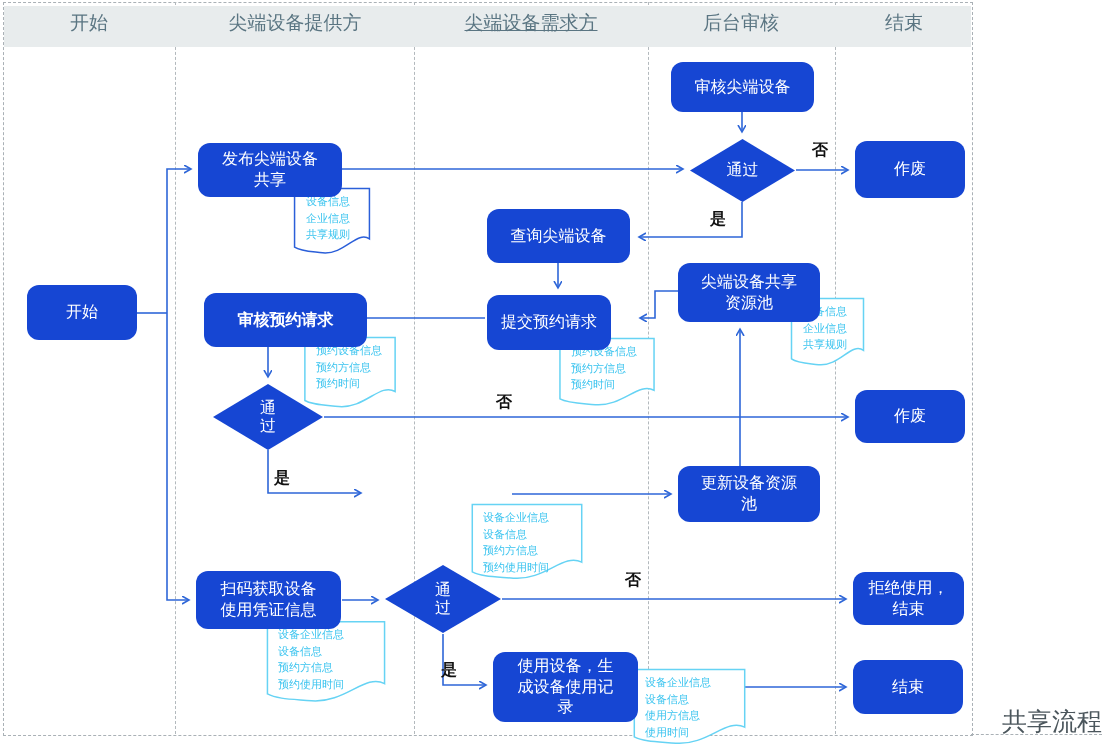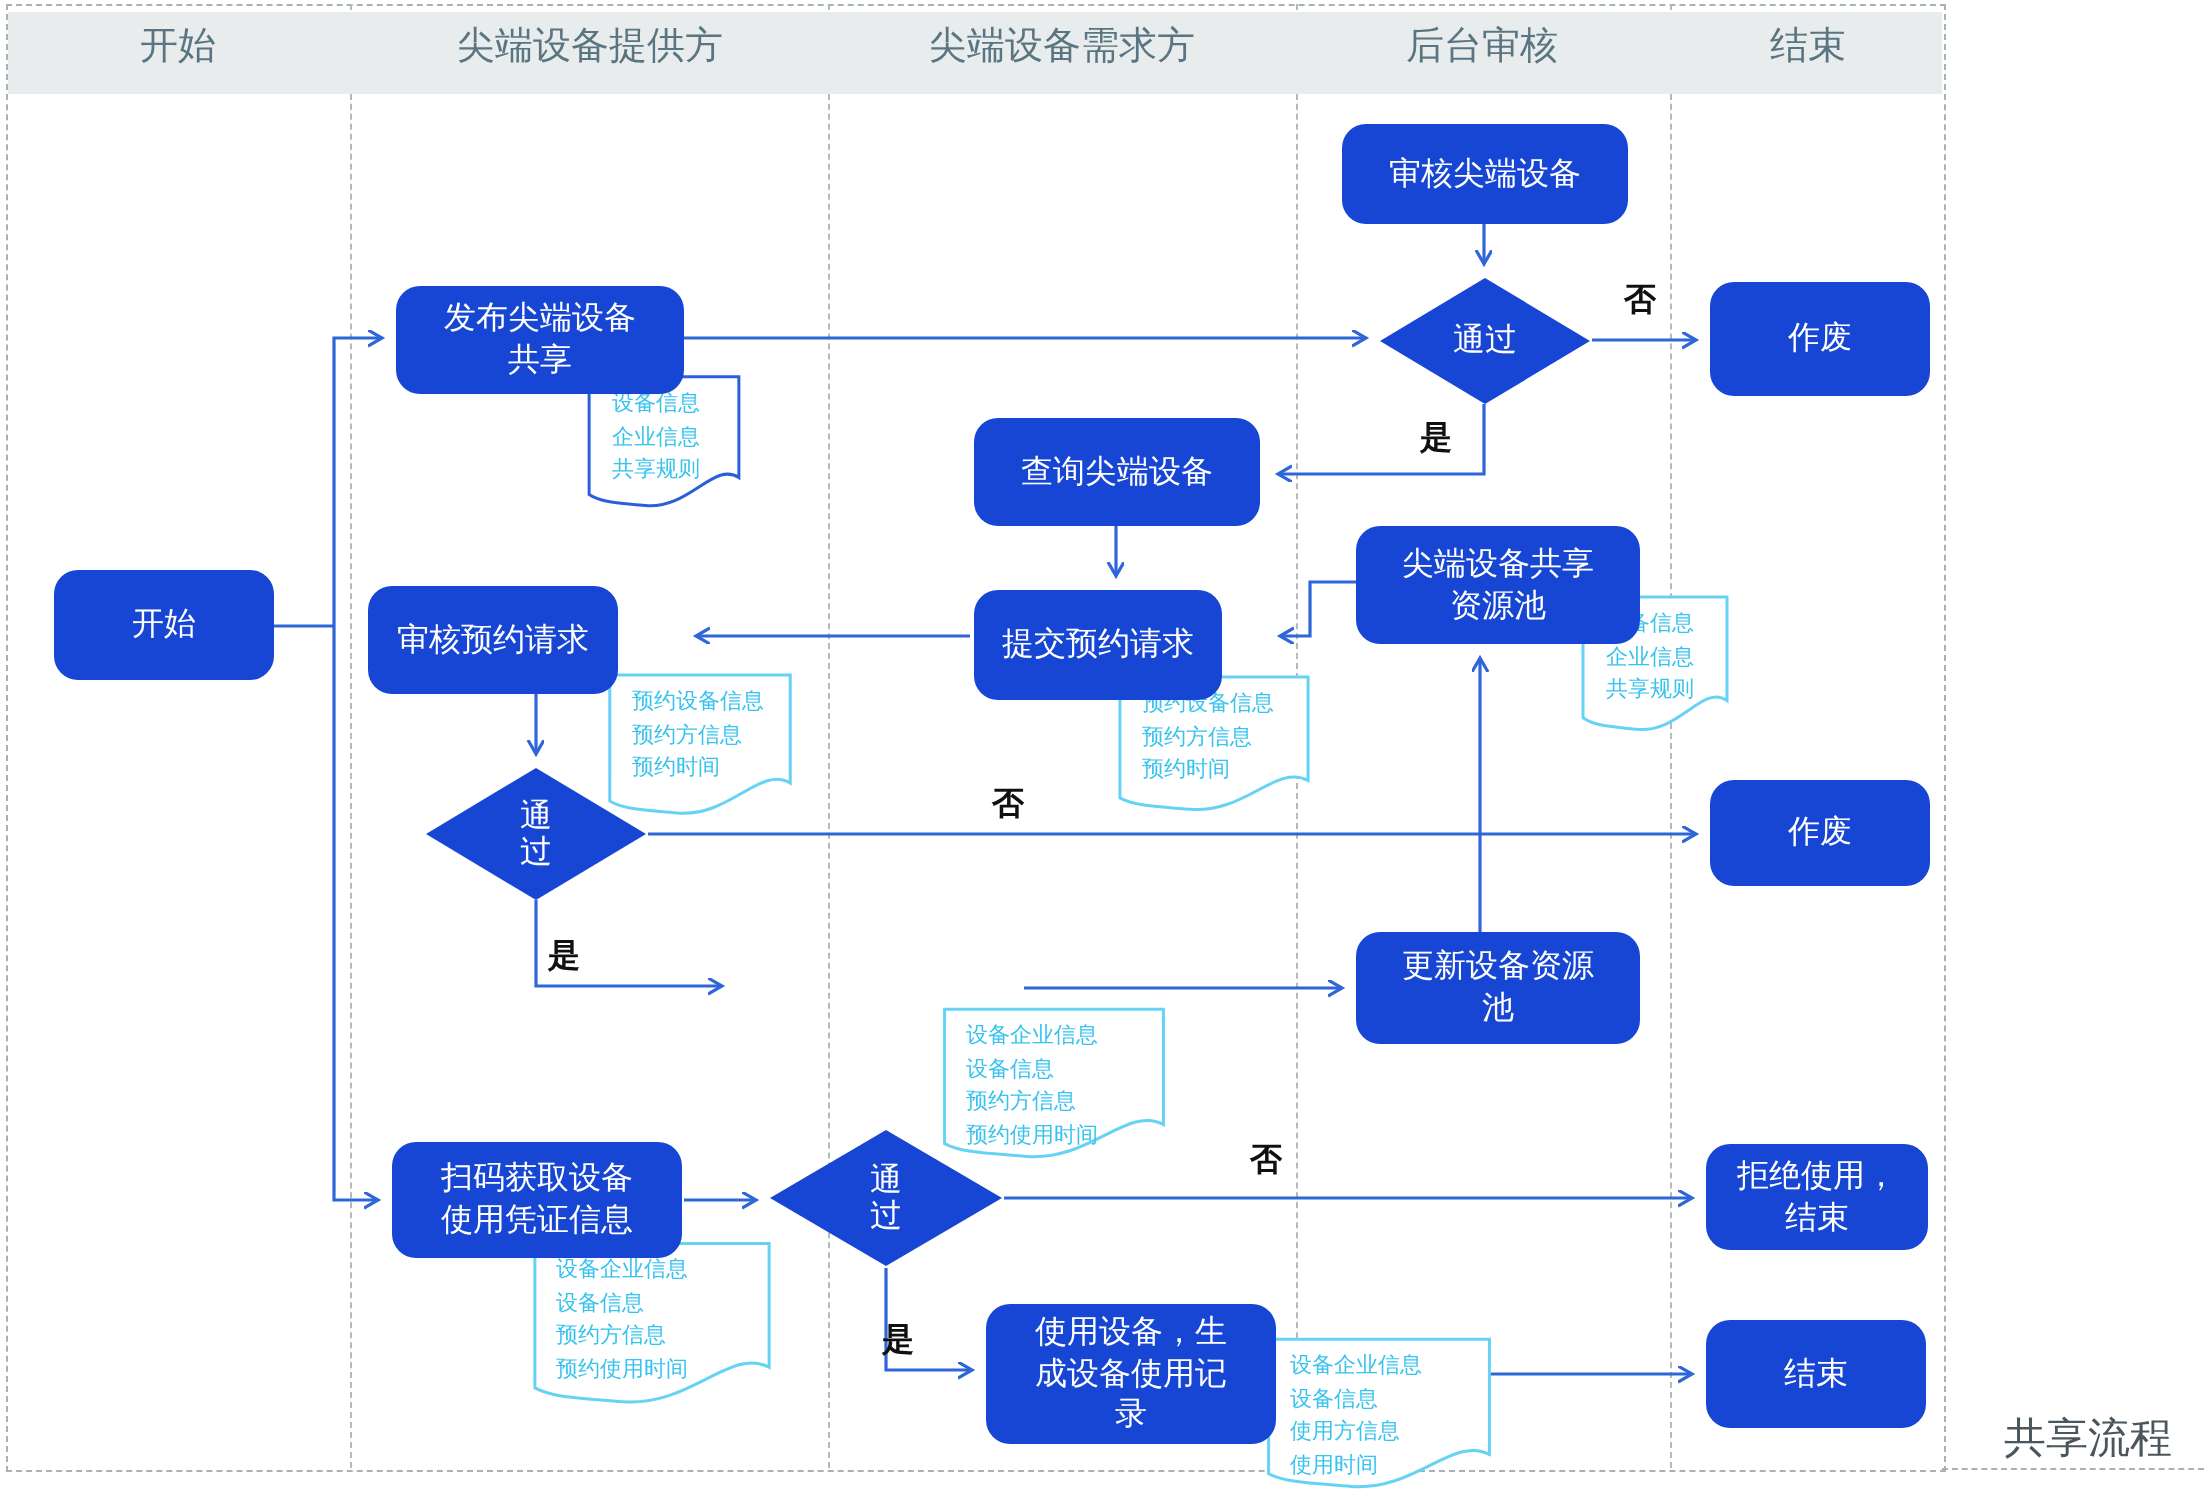--- a/index.html
+++ b/index.html
@@ -47,40 +47,40 @@
   .note.note-blue .note-outline{stroke:#2b5fd9;}
   .note .note-text{
     position:relative;margin:7px 0 0 13px;font-size:11px;line-height:1.5;
     color:#38c3ef;white-space:pre-line;
   }
   .edge-label{
     position:absolute;font-size:16px;font-weight:600;color:#101010;z-index:4;
     white-space:nowrap;
   }
   .flow-title{
-    position:absolute;left:1002px;top:705px;font-size:21px;color:#4b565c;
+    position:absolute;left:1002px;top:705px;font-size:25px;color:#4b565c;
     z-index:4;white-space:nowrap;
   }
 </style>
 </head>
 <body>
 
 <div class="canvas">
 
   <div class="frame"></div>
   <div class="frame-bottom-ext"></div>
   <div class="lane-divider" style="left:175px;"></div>
   <div class="lane-divider" style="left:414px;"></div>
   <div class="lane-divider" style="left:648px;"></div>
   <div class="lane-divider" style="left:835px;"></div>
 
   <div class="header-band"></div>
   <div class="lane-label" style="left:89px;">开始</div>
   <div class="lane-label" style="left:295px;text-align:center;">尖端设备提供方</div>
-  <div class="lane-label" style="left:531px;">尖端设备需求方</div>
+  <div class="lane-label" style="left:531px;text-decoration:underline;">尖端设备需求方</div>
   <div class="lane-label" style="left:741px;">后台审核</div>
   <div class="lane-label" style="left:904px;">结束</div>
 
   <svg class="connectors" width="1105" height="751">
     <defs>
       <marker id="arw" markerWidth="10" markerHeight="10" refX="6" refY="4" orient="auto" markerUnits="userSpaceOnUse">
         <path d="M0 0 L7 4 L0 8" fill="none" stroke="#2e66d8" stroke-width="1.6"></path>
       </marker>
     </defs>
     <g fill="none" stroke="#2e66d8" stroke-width="1.6">
@@ -162,21 +162,21 @@
       </svg>
     <div class="note-text">设备企业信息
 设备信息
 使用方信息
 使用时间</div>
   </div>
 
   <div class="node" style="left:27px;top:285px;width:110px;height:55px;">开始</div>
   <div class="node" style="left:198px;top:143px;width:144px;height:54px;">发布尖端设备
 共享</div>
-  <div class="node" style="left:184px;top:293px;width:125px;height:54px;">审核预约请求</div>
+  <div class="node" style="left:204px;top:293px;width:163px;height:54px;font-weight:bold;">审核预约请求</div>
   <div class="node" style="left:487px;top:209px;width:143px;height:54px;">查询尖端设备</div>
   <div class="node" style="left:196px;top:571px;width:145px;height:58px;">扫码获取设备
 使用凭证信息</div>
   <div class="node" style="left:487px;top:295px;width:124px;height:55px;">提交预约请求</div>
   <div class="node" style="left:493px;top:652px;width:145px;height:70px;">使用设备，生
 成设备使用记
 录</div>
   <div class="node" style="left:671px;top:62px;width:143px;height:50px;">审核尖端设备</div>
   <div class="node" style="left:678px;top:263px;width:142px;height:59px;">尖端设备共享
 资源池</div>

